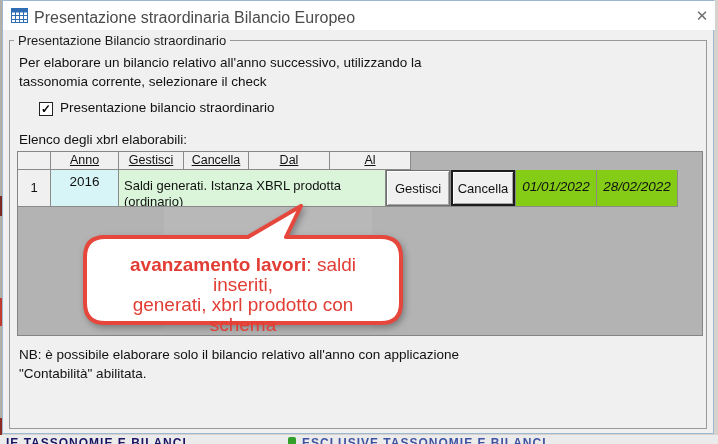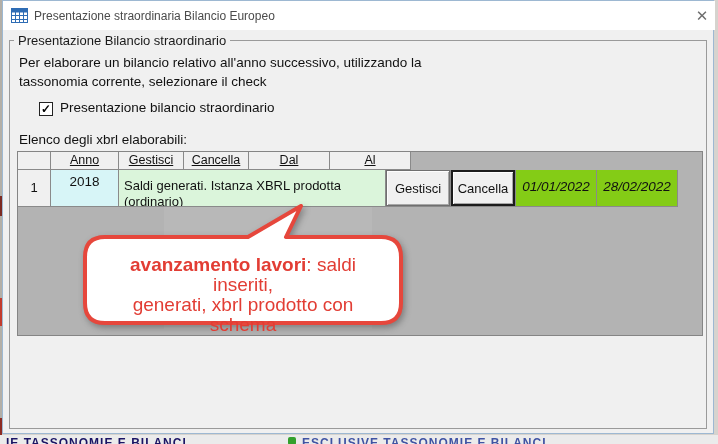--- a/index.html
+++ b/index.html
@@ -14,21 +14,21 @@
   .edge-sliver .seg1 { position:absolute; left:0; top:196px; width:2px; height:20px; background:#7c2a22; }
   .edge-sliver .seg2 { position:absolute; left:0; top:298px; width:2px; height:28px; background:#c23b2e; }
   .edge-sliver .seg3 { position:absolute; left:0; top:418px; width:2px; height:26px; background:#8d2b22; }
 
   .window {
     position:absolute; left:2px; top:0; width:712px; height:434px;
     background:#f0f0f0; border:1px solid #9db8d2;
   }
   .titlebar { position:absolute; left:2px; top:0; width:712px; height:29px; background:#ffffff; }
   .title-icon { position:absolute; left:8px; top:7px; width:17px; height:15px; }
-  .title-text { position:absolute; left:31px; top:8px; font-size:12px; color:#4b4b4b; white-space:nowrap; }
+  .title-text { position:absolute; left:31px; top:8px; font-size:16px; color:#4b4b4b; white-space:nowrap; }
   .close-btn { position:absolute; left:686px; top:4px; width:26px; height:22px;
     text-align:center; line-height:22px; font-size:15px; color:#6d6d6d; cursor:default; }
 
   .groupbox {
     position:absolute; left:8px; top:32px; width:698px; height:396px;
     border:1px solid #9a9a9a;
   }
   .groupbox legend { margin-left:4px; padding:0 4px; font-size:13px; color:#1a1a1a; }
 
   .txt { position:absolute; font-size:13.5px; color:#111; line-height:19px; white-space:nowrap; }
@@ -129,37 +129,41 @@
       <div class="hrow">
         <div class="hcell c0"></div>
         <div class="hcell c1">Anno</div>
         <div class="hcell c3">Gestisci</div>
         <div class="hcell c4">Cancella</div>
         <div class="hcell c5">Dal</div>
         <div class="hcell c6">Al</div>
       </div>
       <div class="drow">
         <div class="dcell c0 cell-num">1</div>
-        <div class="dcell c1 cell-anno">2018</div>
+        <div class="dcell c1 cell-anno">2016</div>
         <div class="dcell c2 cell-stato">Saldi generati. Istanza XBRL prodotta (ordinario)</div>
         <div class="dcell c3 cell-btn"><button class="gridbtn">Gestisci</button></div>
         <div class="dcell c4 cell-btn"><button class="gridbtn default">Cancella</button></div>
         <div class="dcell c5 cell-date">01/01/2022</div>
         <div class="dcell c6 cell-date">28/02/2022</div>
       </div>
     </div>
 
     <svg class="callout-svg" viewBox="0 0 330 130">
       <path d="M 24,36 H 167 L 220,5 L 205,36 H 300 Q 320,36 320,56 V 102 Q 320,122 300,122 H 24 Q 4,122 4,102 V 56 Q 4,36 24,36 Z" fill="#ffffff" stroke="#e6473c" stroke-width="4" stroke-linejoin="round"></path>
     </svg>
     <div class="callout-text">
       <b>avanzamento lavori</b><span>: saldi inseriti,</span><br>
       <span>generati, xbrl prodotto con schema</span>
     </div>
 
+    <div class="txt nb" style="position:absolute;">
+      <div>NB: è possibile elaborare solo il bilancio relativo all'anno con applicazione</div>
+      <div>"Contabilità" abilitata.</div>
+    </div>
 
     <button class="close-dialog-btn">Chiudi</button>
 
   </div>
 
   <div class="bottom-strip">
     <span class="strip-text strip-left">IE TASSONOMIE E BILANCI</span>
     <span class="strip-icon"></span>
     <span class="strip-text strip-right">ESCLUSIVE TASSONOMIE E BILANCI</span>
   </div>

